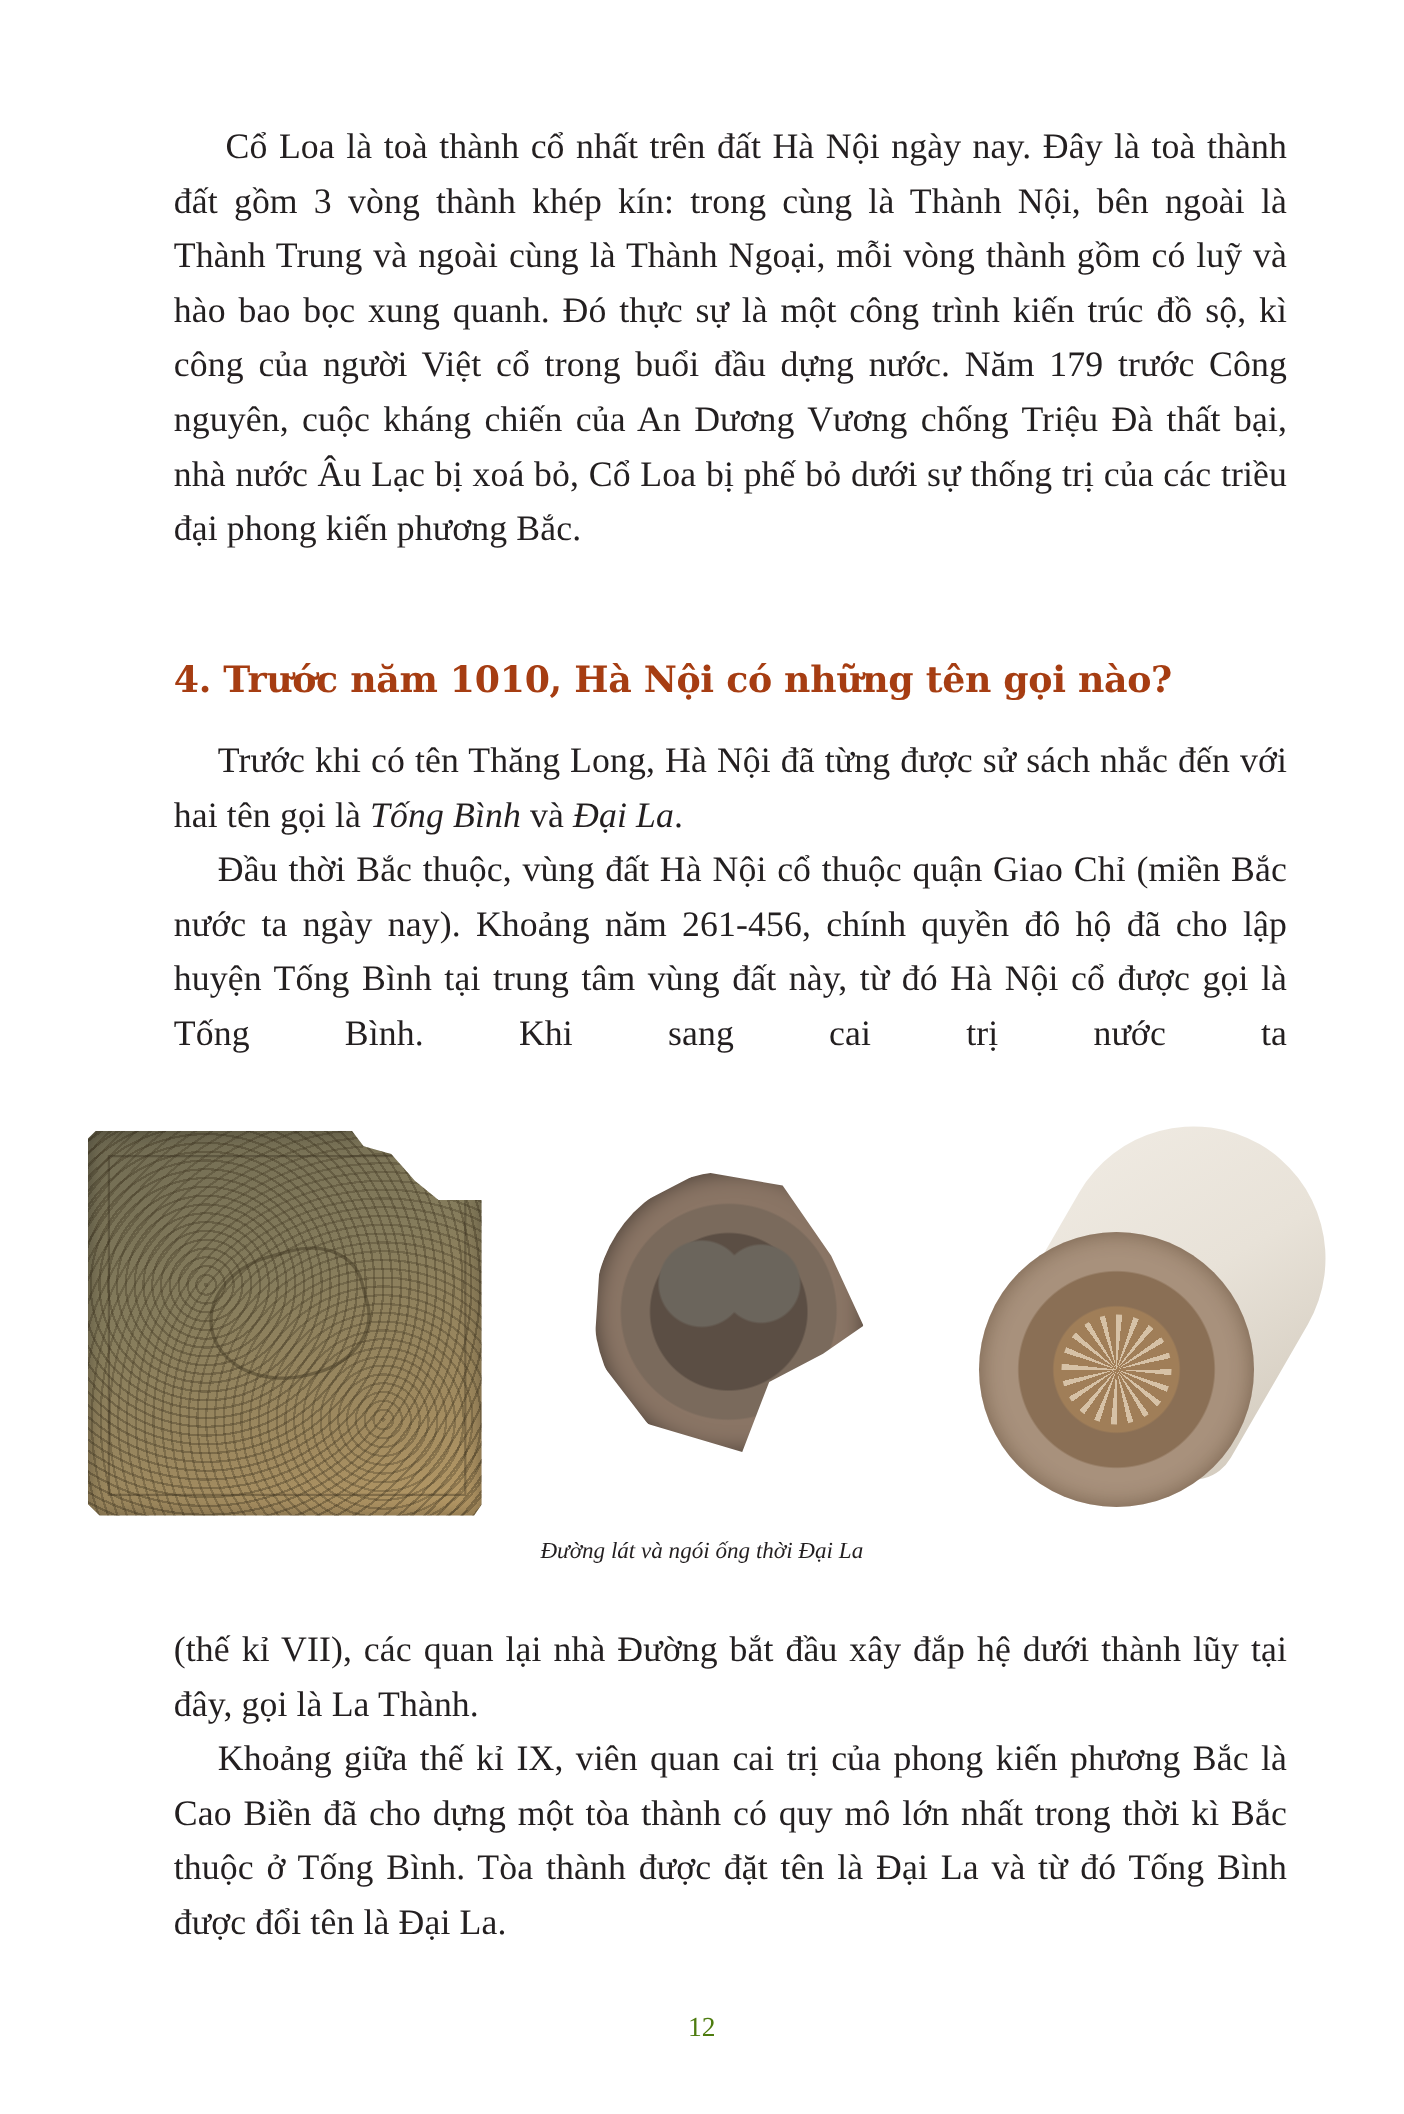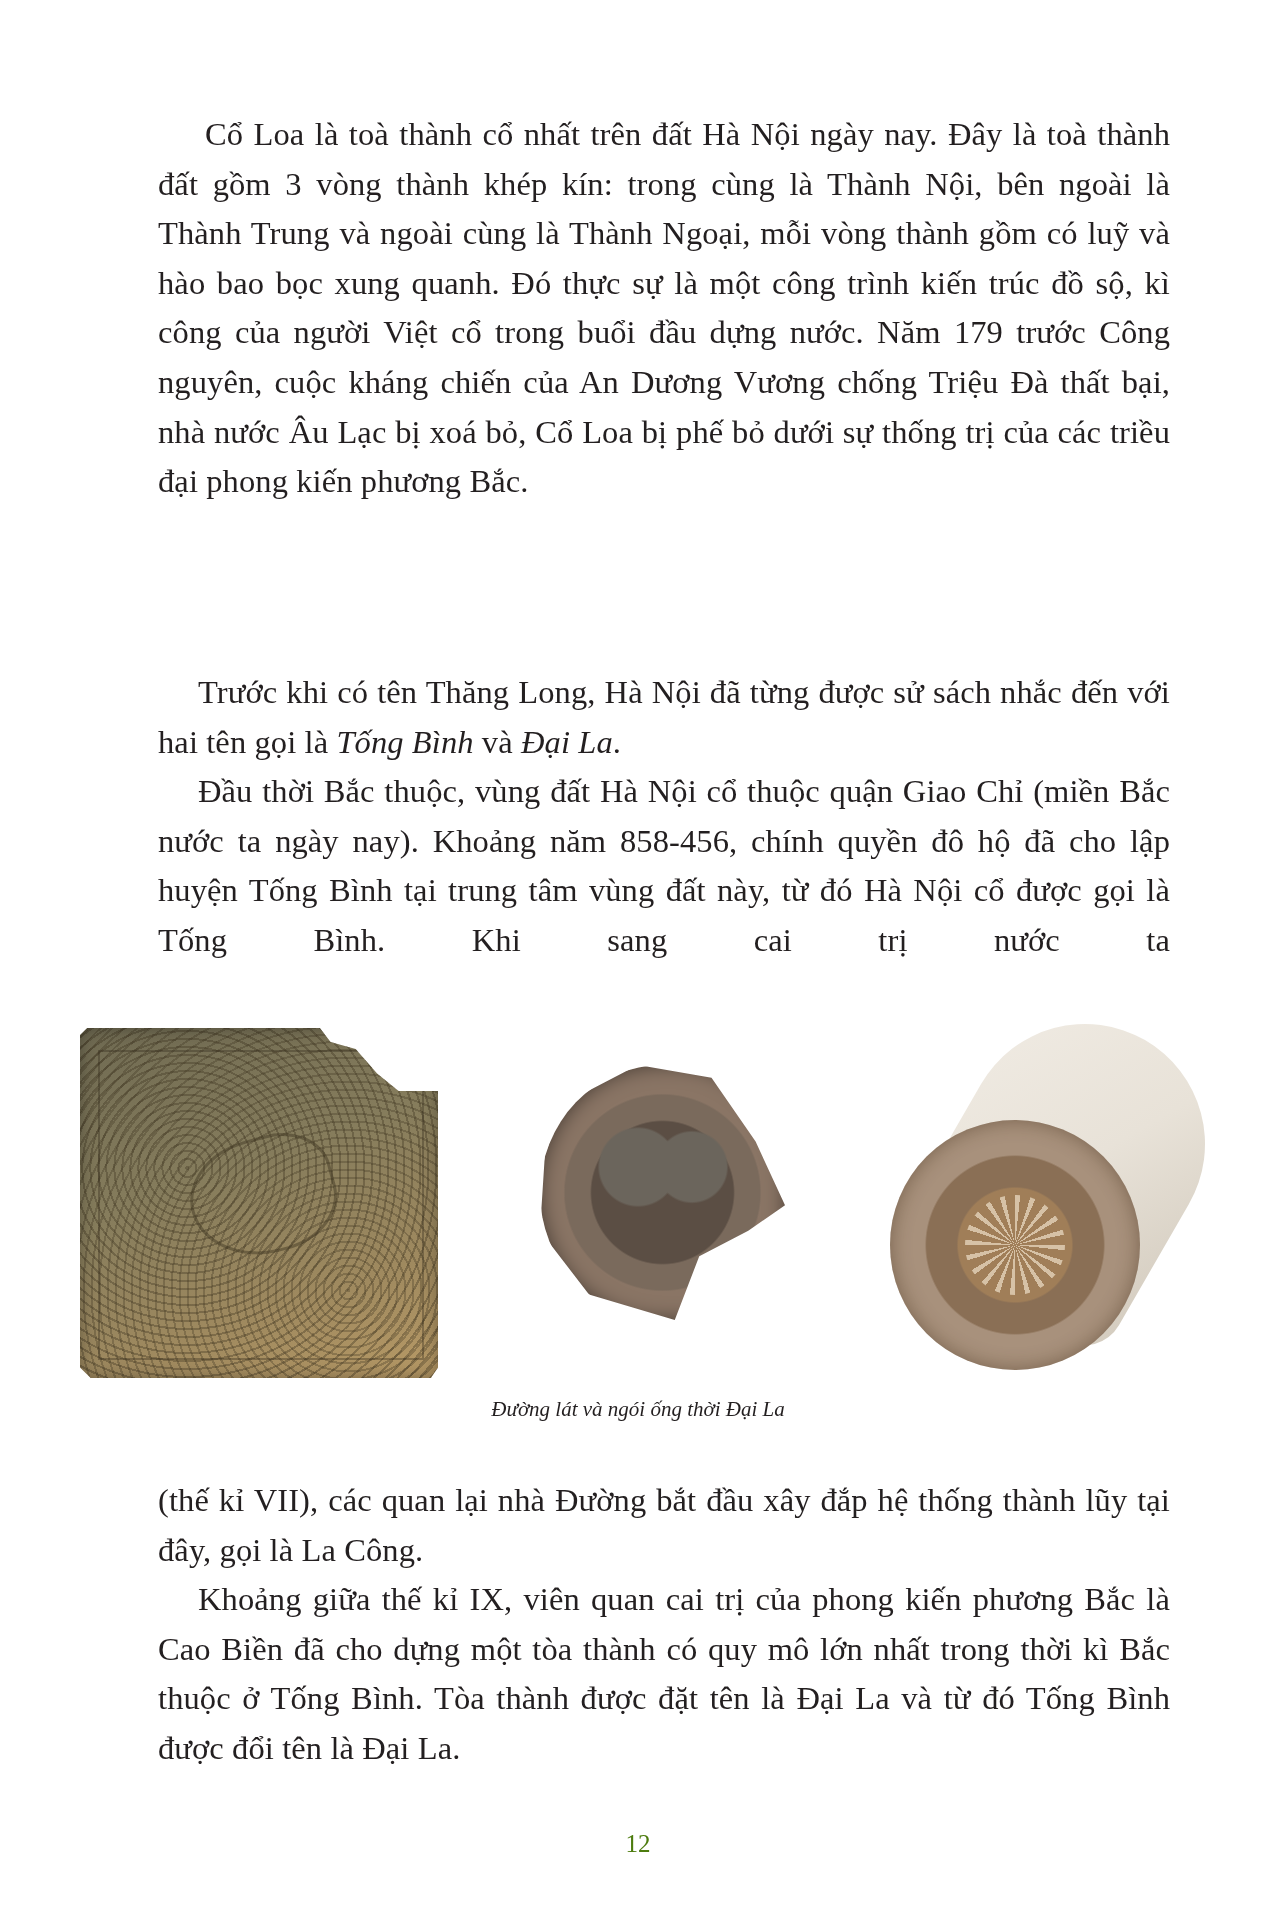--- a/index.html
+++ b/index.html
@@ -145,40 +145,41 @@
 </style>
 </head>
 <body>
 
 <div class="page">
 
   <div class="text-block" style="top:110px;">
     <p class="para first">Cổ Loa là toà thành cổ nhất trên đất Hà Nội ngày nay. Đây là toà thành đất gồm 3 vòng thành khép kín: trong cùng là Thành Nội, bên ngoài là Thành Trung và ngoài cùng là Thành Ngoại, mỗi vòng thành gồm có luỹ và hào bao bọc xung quanh. Đó thực sự là một công trình kiến trúc đồ sộ, kì công của người Việt cổ trong buổi đầu dựng nước. Năm 179 trước Công nguyên, cuộc kháng chiến của An Dương Vương chống Triệu Đà thất bại, nhà nước Âu Lạc bị xoá bỏ, Cổ Loa bị phế bỏ dưới sự thống trị của các triều đại phong kiến phương Bắc.</p>
   </div>
 
+  <h2 class="heading">4. Trước năm 1010, Hà Nội có những tên gọi nào?</h2>
 
   <div class="text-block" style="top:668px;">
     <p class="para"><span>Trước khi có tên Thăng Long, Hà Nội đã từng được sử sách nhắc đến với hai tên gọi là </span><em>Tống Bình</em><span> và </span><em>Đại La</em><span>.</span></p>
-    <p class="para" style="text-align-last: justify;">Đầu thời Bắc thuộc, vùng đất Hà Nội cổ thuộc quận Giao Chỉ (miền Bắc nước ta ngày nay). Khoảng năm 858-456, chính quyền đô hộ đã cho lập huyện Tống Bình tại trung tâm vùng đất này, từ đó Hà Nội cổ được gọi là Tống Bình. Khi sang cai trị nước ta</p>
+    <p class="para" style="text-align-last: justify;">Đầu thời Bắc thuộc, vùng đất Hà Nội cổ thuộc quận Giao Chỉ (miền Bắc nước ta ngày nay). Khoảng năm 261-456, chính quyền đô hộ đã cho lập huyện Tống Bình tại trung tâm vùng đất này, từ đó Hà Nội cổ được gọi là Tống Bình. Khi sang cai trị nước ta</p>
   </div>
 
   <div class="figure-row">
     <div class="artifact tile">
       <div class="tile-border"></div>
       <div class="tile-creature"></div>
     </div>
     <div class="artifact face"></div>
     <div class="artifact cylinder">
       <div class="cyl-body"></div>
       <div class="cyl-end"></div>
       <div class="cyl-motif"></div>
     </div>
   </div>
 
   <div class="caption">Đường lát và ngói ống thời Đại La</div>
 
   <div class="text-block" style="top:1476px;">
-    <p class="para no-indent">(thế kỉ VII), các quan lại nhà Đường bắt đầu xây đắp hệ thống thành lũy tại đây, gọi là La Công.</p>
+    <p class="para no-indent">(thế kỉ VII), các quan lại nhà Đường bắt đầu xây đắp hệ dưới thành lũy tại đây, gọi là La Thành.</p>
     <p class="para">Khoảng giữa thế kỉ IX, viên quan cai trị của phong kiến phương Bắc là Cao Biền đã cho dựng một tòa thành có quy mô lớn nhất trong thời kì Bắc thuộc ở Tống Bình. Tòa thành được đặt tên là Đại La và từ đó Tống Bình được đổi tên là Đại La.</p>
   </div>
 
   <div class="page-number">12</div>
 </div>
 
 </body></html>

